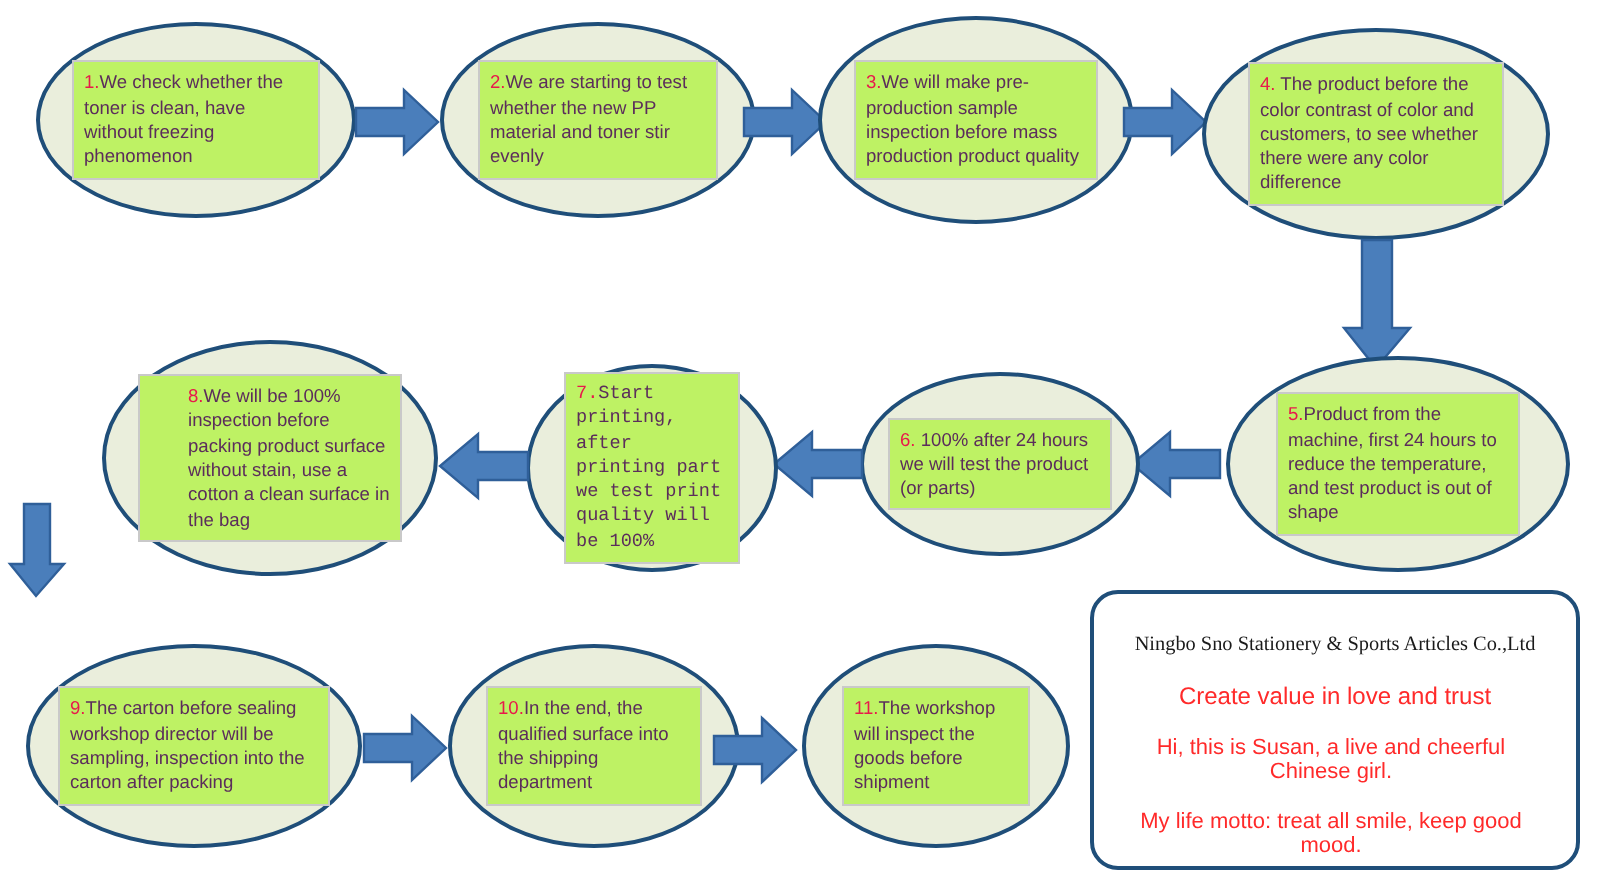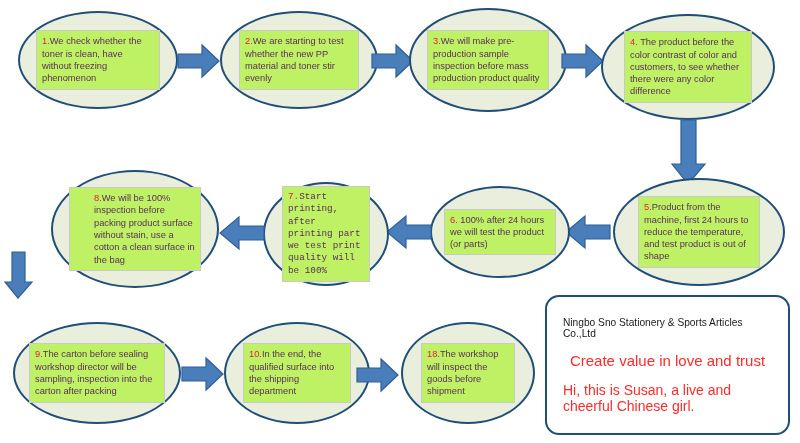--- a/index.html
+++ b/index.html
@@ -57,32 +57,34 @@
     position: absolute;
     box-sizing: border-box;
     border: 2px solid #1f4e79;
     border-radius: 14px;
     background: #ffffff;
     padding: 14px 16px 10px 16px;
   }
   .infobox .company {
     color: #1a1a1a;
     font-size: 10.2px;
+    text-align: center;
     margin: 6px 0 13px 0;
+    font-family: Liberation Serif, serif;
   }
   .infobox .slogan {
     color: #ff2a2a;
-    font-size: 15px;
+    font-size: 12px;
     text-align: center;
     margin: 0 0 13px 0;
   }
   .infobox .line {
     color: #ff2a2a;
-    font-size: 14px;
-    text-align: left;
+    font-size: 11px;
+    text-align: center;
     margin: 0 4px 13px 0;
   }
 </style>
 </head>
 <body>
 
 <div id="canvas">
 
   <div class="node" style="left:18px; top:11px; width:160px; height:98px;">
     <div class="label" style="width:124px;">
@@ -199,23 +201,24 @@
   </div>
 
   <div class="arrow" style="left:357px; top:358px;">
     <svg width="42" height="34" viewBox="0 0 42 34">
       <polygon points="0,10 24,10 24,1 41,17 24,33 24,24 0,24" fill="#4a7ebb" stroke="#2f5f99" stroke-width="1.2"></polygon>
     </svg>
   </div>
 
   <div class="node" style="left:401px; top:322px; width:134px; height:102px;">
     <div class="label" style="width:94px;">
-      <span class="num">18.</span><span>The workshop will inspect the goods before shipment</span>
+      <span class="num">11.</span><span>The workshop will inspect the goods before shipment</span>
     </div>
   </div>
 
   <div class="infobox" style="left:545px; top:295px; width:245px; height:140px;">
     <div class="company">Ningbo Sno Stationery &amp; Sports Articles Co.,Ltd</div>
     <div class="slogan">Create value in love and trust</div>
     <div class="line">Hi, this is Susan, a live and cheerful Chinese girl.</div>
+    <div class="line">My life motto: treat all smile, keep good mood.</div>
   </div>
 
 </div>
 
 </body></html>

